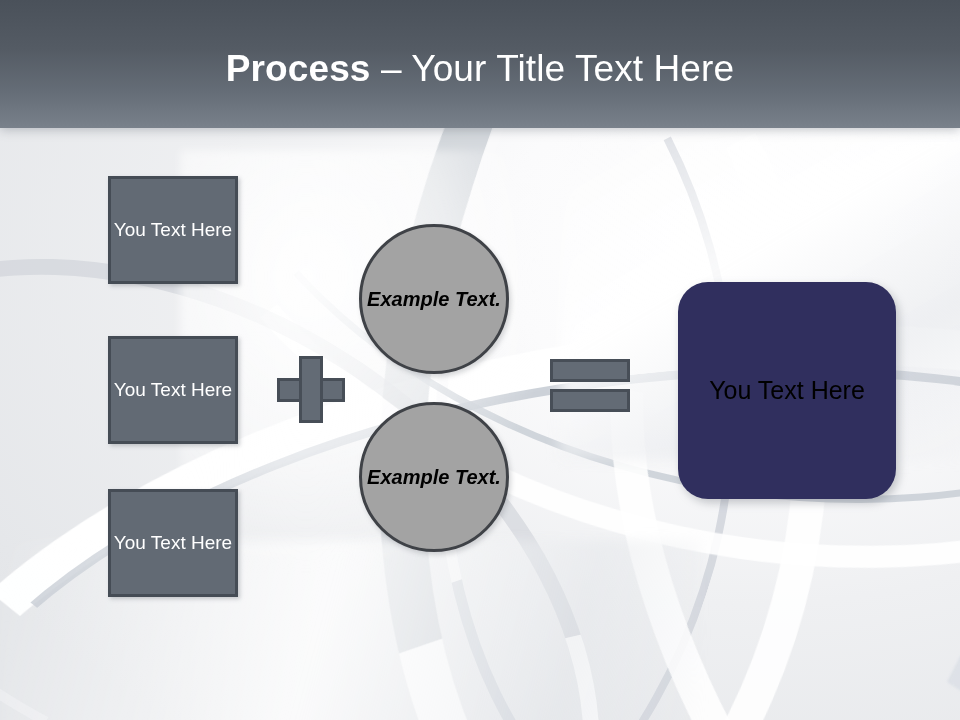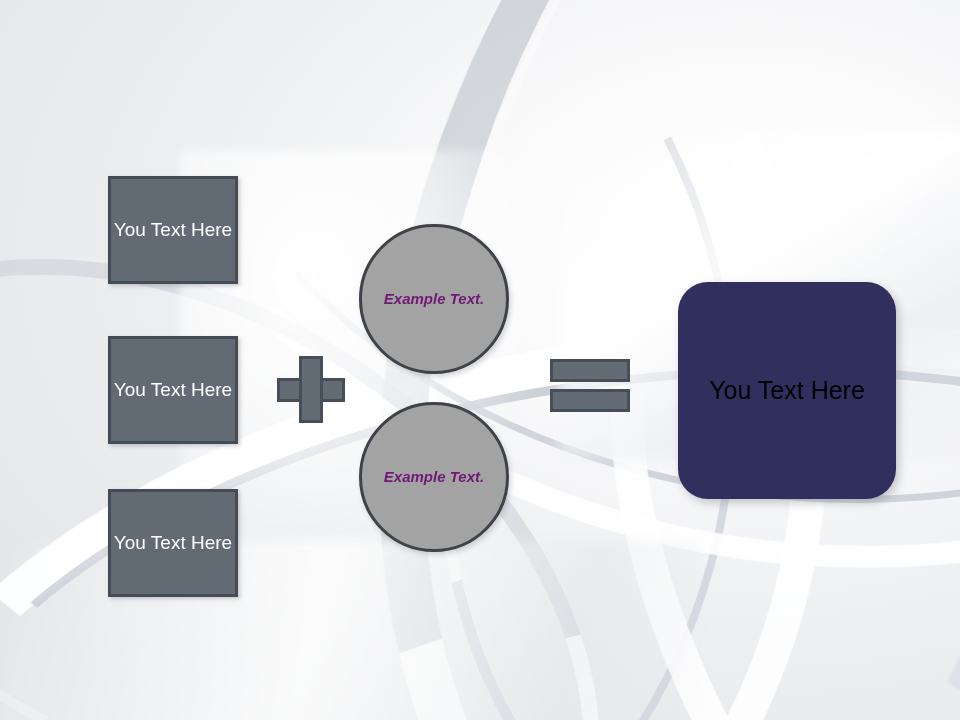--- a/index.html
+++ b/index.html
@@ -240,22 +240,22 @@
   }
 
   
   .circle {
     position: absolute;
     width: 150px;
     height: 150px;
     border-radius: 50%;
     background: #a3a3a3;
     border: 3px solid #3f4247;
-    color: #701a75;
-    font-size: 15px;
+    color: #000000;
+    font-size: 20px;
     font-weight: bold;
     font-style: italic;
     line-height: 1.45;
     display: flex;
     align-items: center;
     justify-content: center;
     text-align: center;
     box-sizing: border-box;
     box-shadow: 2px 3px 5px rgba(120,124,130,0.3);
   }
@@ -314,20 +314,23 @@
     <div class="ribbon r9"></div>
     <div class="ribbon r10"></div>
     <div class="ribbon r11"></div>
     <div class="ribbon r12"></div>
     <div class="ribbon r13"></div>
     <div class="sheen-a"></div>
     <div class="sheen-b"></div>
     <div class="sheen-c"></div>
   </div>
 
+  <div class="header">
+    <div class="title"><span class="strong">Process</span><span class="rest"> – Your Title Text Here</span></div>
+  </div>
 
   <div class="gbox gbox-1">
     <span>You Text Here</span>
   </div>
   <div class="gbox gbox-2">
     <span>You Text Here</span>
   </div>
   <div class="gbox gbox-3">
     <span>You Text Here</span>
   </div>

